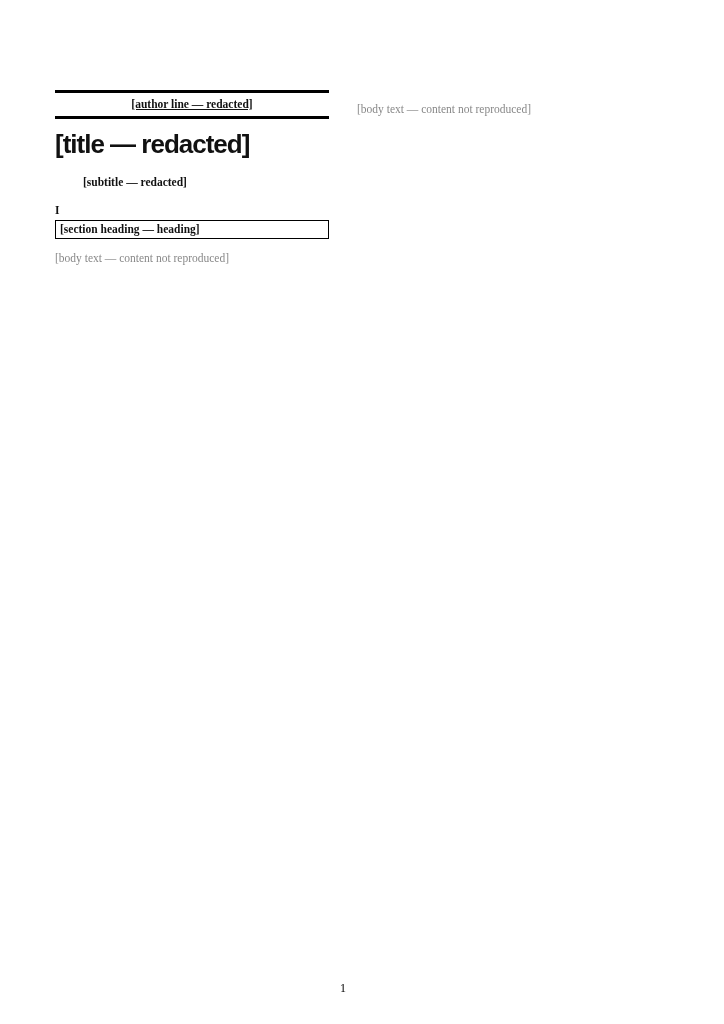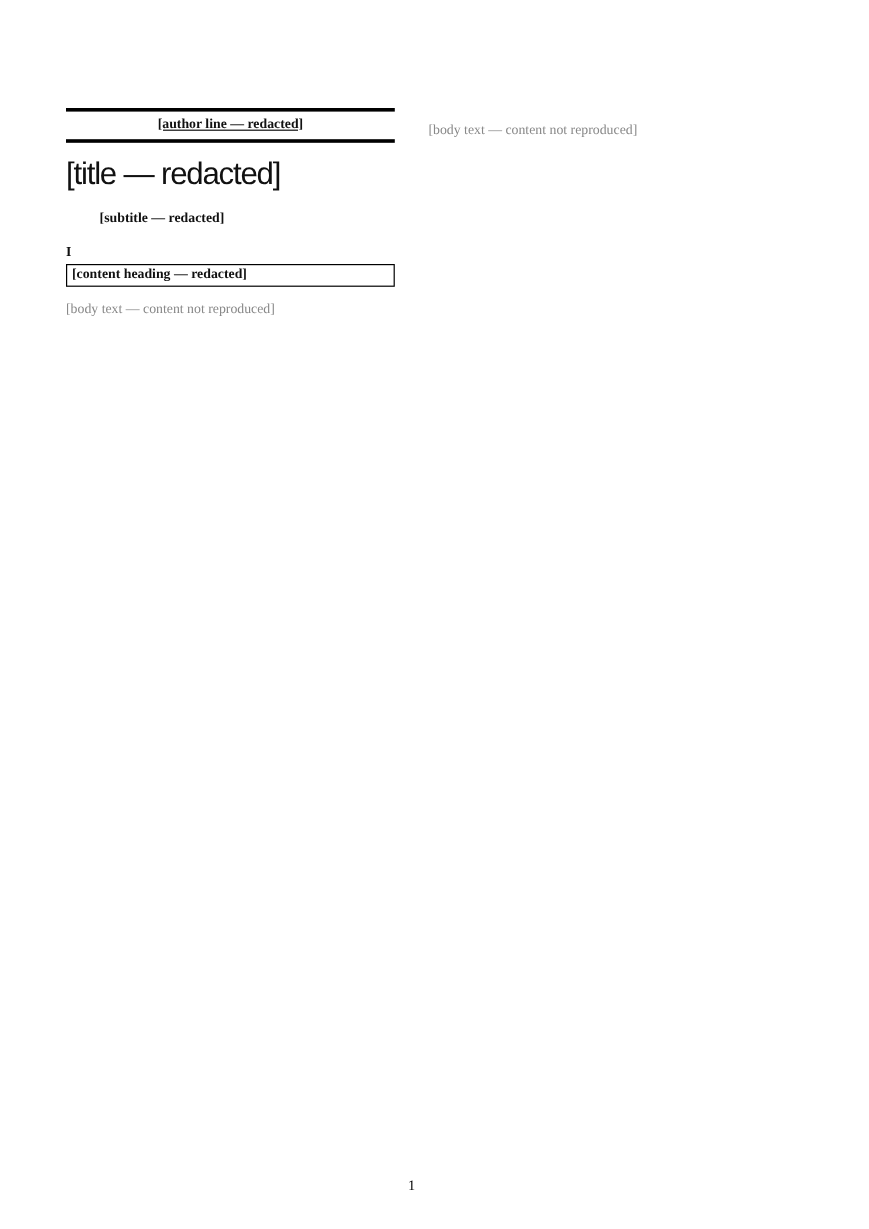--- a/index.html
+++ b/index.html
@@ -1,37 +1,37 @@
 <!DOCTYPE html>
 <html><head>
 <meta charset="utf-8">
 <style>
   body { margin:0; background:#fff; font-family:"Liberation Serif", serif; }
   .page { width:686px; height:1024px; position:relative; box-sizing:border-box; padding:90px 55px 40px; }
   .cols { display:flex; gap:28px; }
   .col { width:50%; font-size:11.5px; line-height:1.32; text-align:justify; color:#111; }
   .author { text-align:center; font-weight:bold; text-decoration:underline; border-top:3px solid #000; border-bottom:3px solid #000; padding:4px 0; }
-  .title { font-family:"Liberation Sans", sans-serif; font-weight:normal; font-size:26px; letter-spacing:-1px; margin:8px 0 14px; }
+  .title { font-family:"Liberation Sans", sans-serif; font-weight:bold; font-size:26px; letter-spacing:-1px; margin:8px 0 14px; }
   .subtitle, .publisher { font-weight:bold; margin:12px 0;padding-left:28px; }
   .section-label { font-weight:bold; margin-top:10px; }
   .boxed-heading { border:1px solid #000; font-weight:bold; padding:1px 4px; margin:2px 0 6px; }
   .redacted { color:#888; }
   .pagenum { position:absolute; bottom:28px; left:0; right:0; text-align:center; font-size:12px; }
 </style>
 </head>
 <body>
 
 <div class="page">
   <div class="cols">
     <div class="col">
       <div class="author">[author line — redacted]</div>
       <div class="title">[title — redacted]</div>
       <div class="subtitle">[subtitle — redacted]</div>
       <div class="section-label">I</div>
-      <div class="boxed-heading">[content heading — redacted]</div>
+      <div class="boxed-heading">[section heading — heading]</div>
       <p class="redacted">[body text — content not reproduced]</p>
     </div>
     <div class="col">
       <p class="redacted">[body text — content not reproduced]</p>
     </div>
   </div>
   <div class="pagenum">1</div>
 </div>
 
 </body></html>

